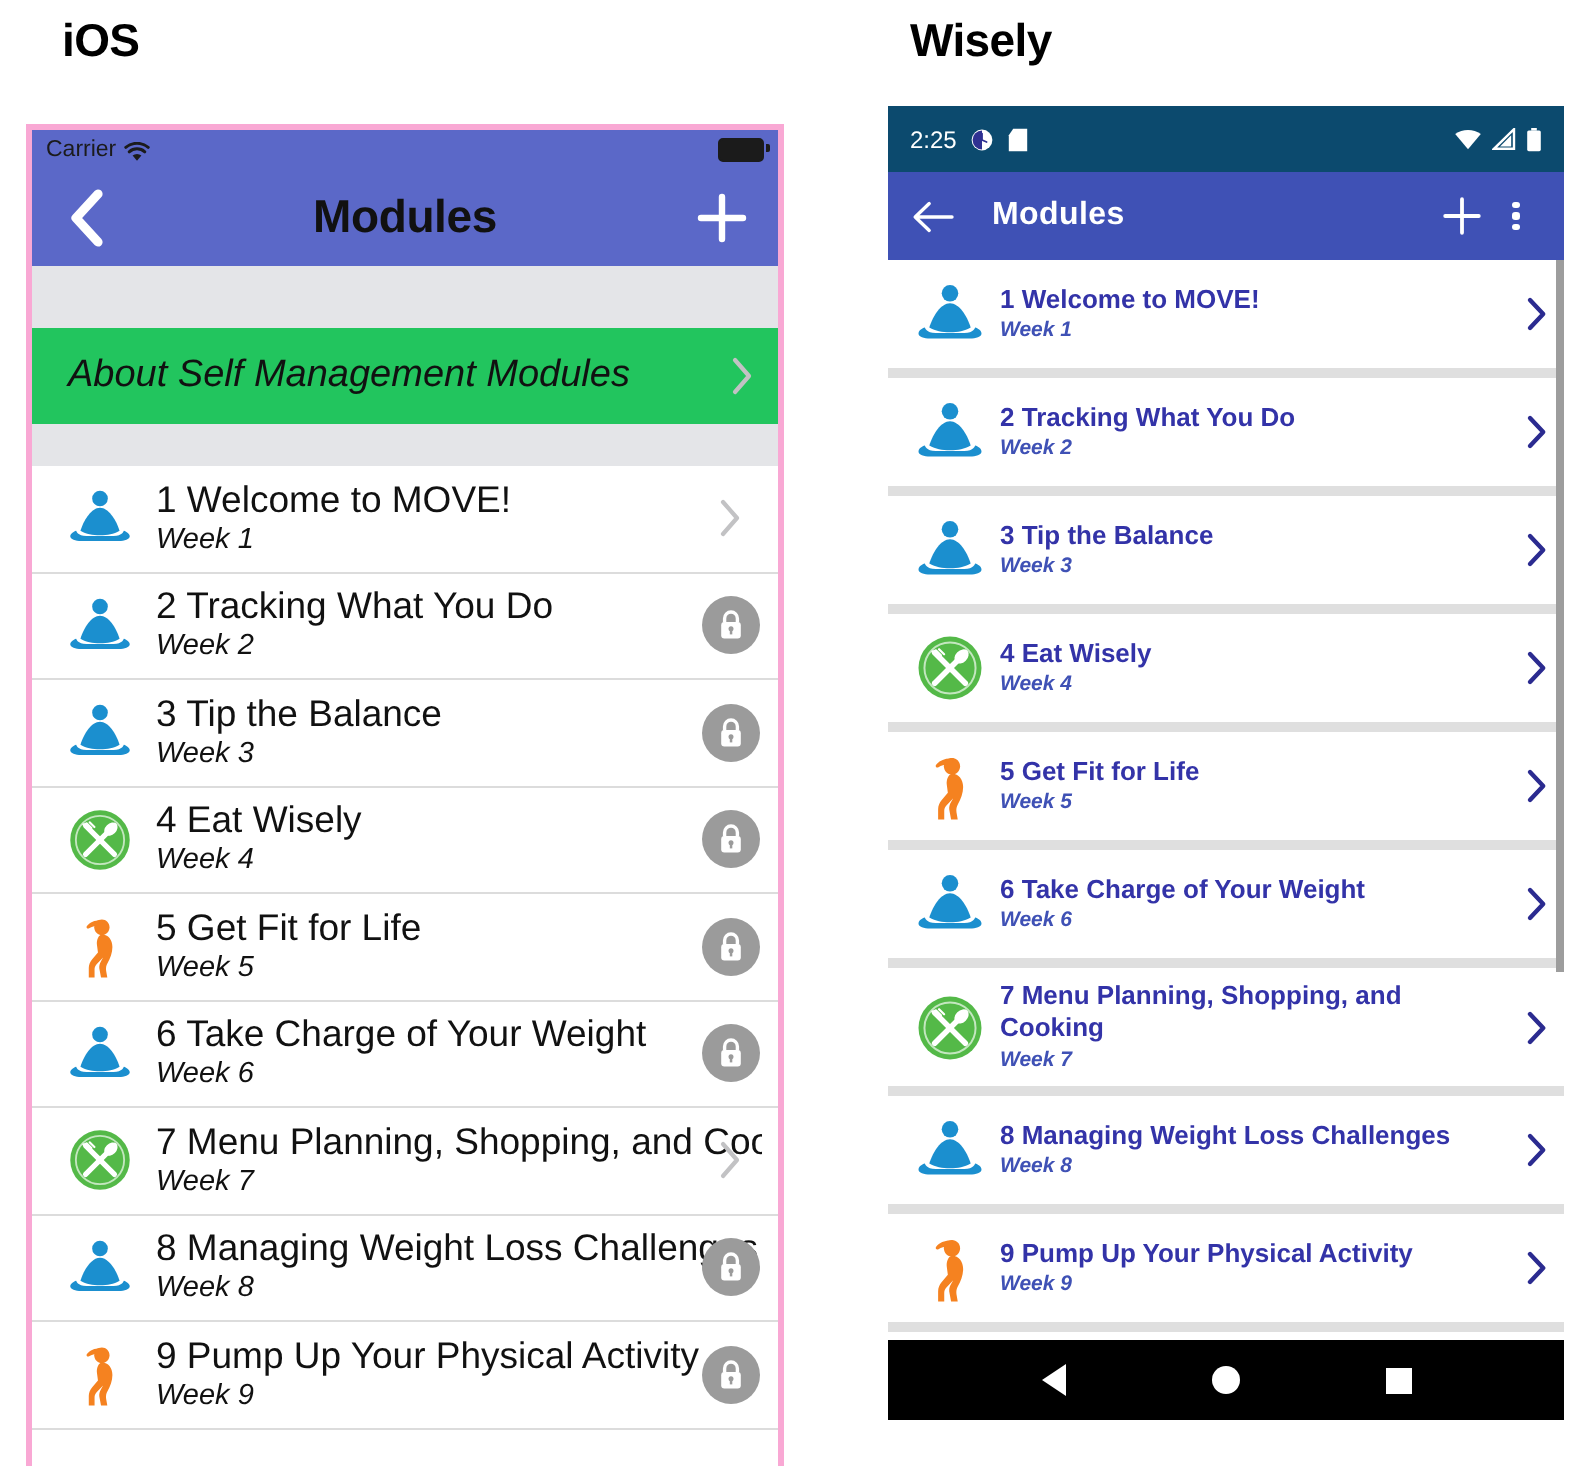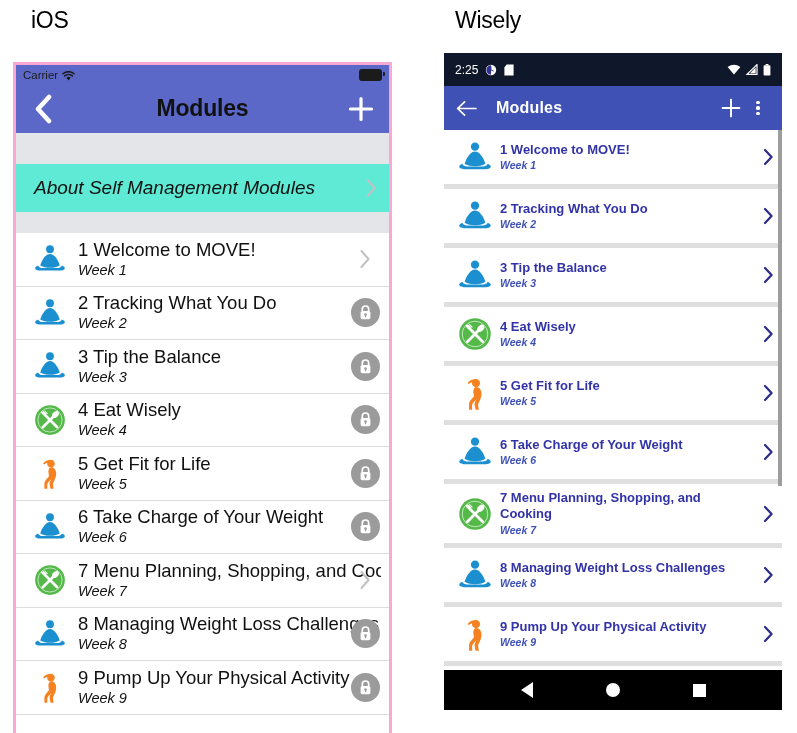--- a/index.html
+++ b/index.html
@@ -7,21 +7,21 @@
     width:797px;height:733px;
     background:#ffffff;
     font-family:"Liberation Sans",sans-serif;
     overflow:hidden;
     position:relative;
   }
 
   
   .caption{
     position:absolute;
-    font-weight:normal;
+    font-weight:bold;
     font-size:23px;
     color:#000;
     letter-spacing:-0.3px;
   }
   #cap-ios{left:31px;top:7px;}
   #cap-android{left:455px;top:7px;}
 
   
   .phone{position:absolute;overflow:hidden;background:#fff;}
 
@@ -59,21 +59,21 @@
   }
   .ios-add{
     position:absolute;right:13px;width:30px;height:30px;
     display:flex;align-items:center;justify-content:center;
   }
 
   .ios-gap{background:#e4e5e8;height:31px;}
   .ios-gap-sm{background:#e4e5e8;height:21px;}
 
   .ios-about{
-    background:#5eead4;height:48px;
+    background:#22c55e;height:48px;
     display:flex;align-items:center;
     padding:0 12px 0 18px;
     position:relative;
     justify-content:center;
   }
   .ios-about-text{
     font-style:italic;font-size:19px;color:#111;flex:1;
   }
 
   .ios-list{background:#fff;}
@@ -112,21 +112,21 @@
     display:flex;align-items:center;justify-content:center;
   }
   .ios-chev{color:#c2c2c4;}
 
   
   #android-phone{
     left:444px;top:53px;width:338px;height:666px;
     box-sizing:border-box;
   }
   .and-statusbar{
-    height:33px;background:#0f172a;
+    height:33px;background:#0c4a6e;
     display:flex;align-items:center;justify-content:space-between;
     padding:0 11px;color:#fff;font-size:12px;
   }
   .and-sb-left{display:flex;align-items:center;gap:7px;}
   .and-sb-right{display:flex;align-items:center;gap:5px;}
   .and-appbar{
     height:44px;background:#3f51b5;
     display:flex;align-items:center;
     padding:0 12px;color:#fff;position:relative;
   }

